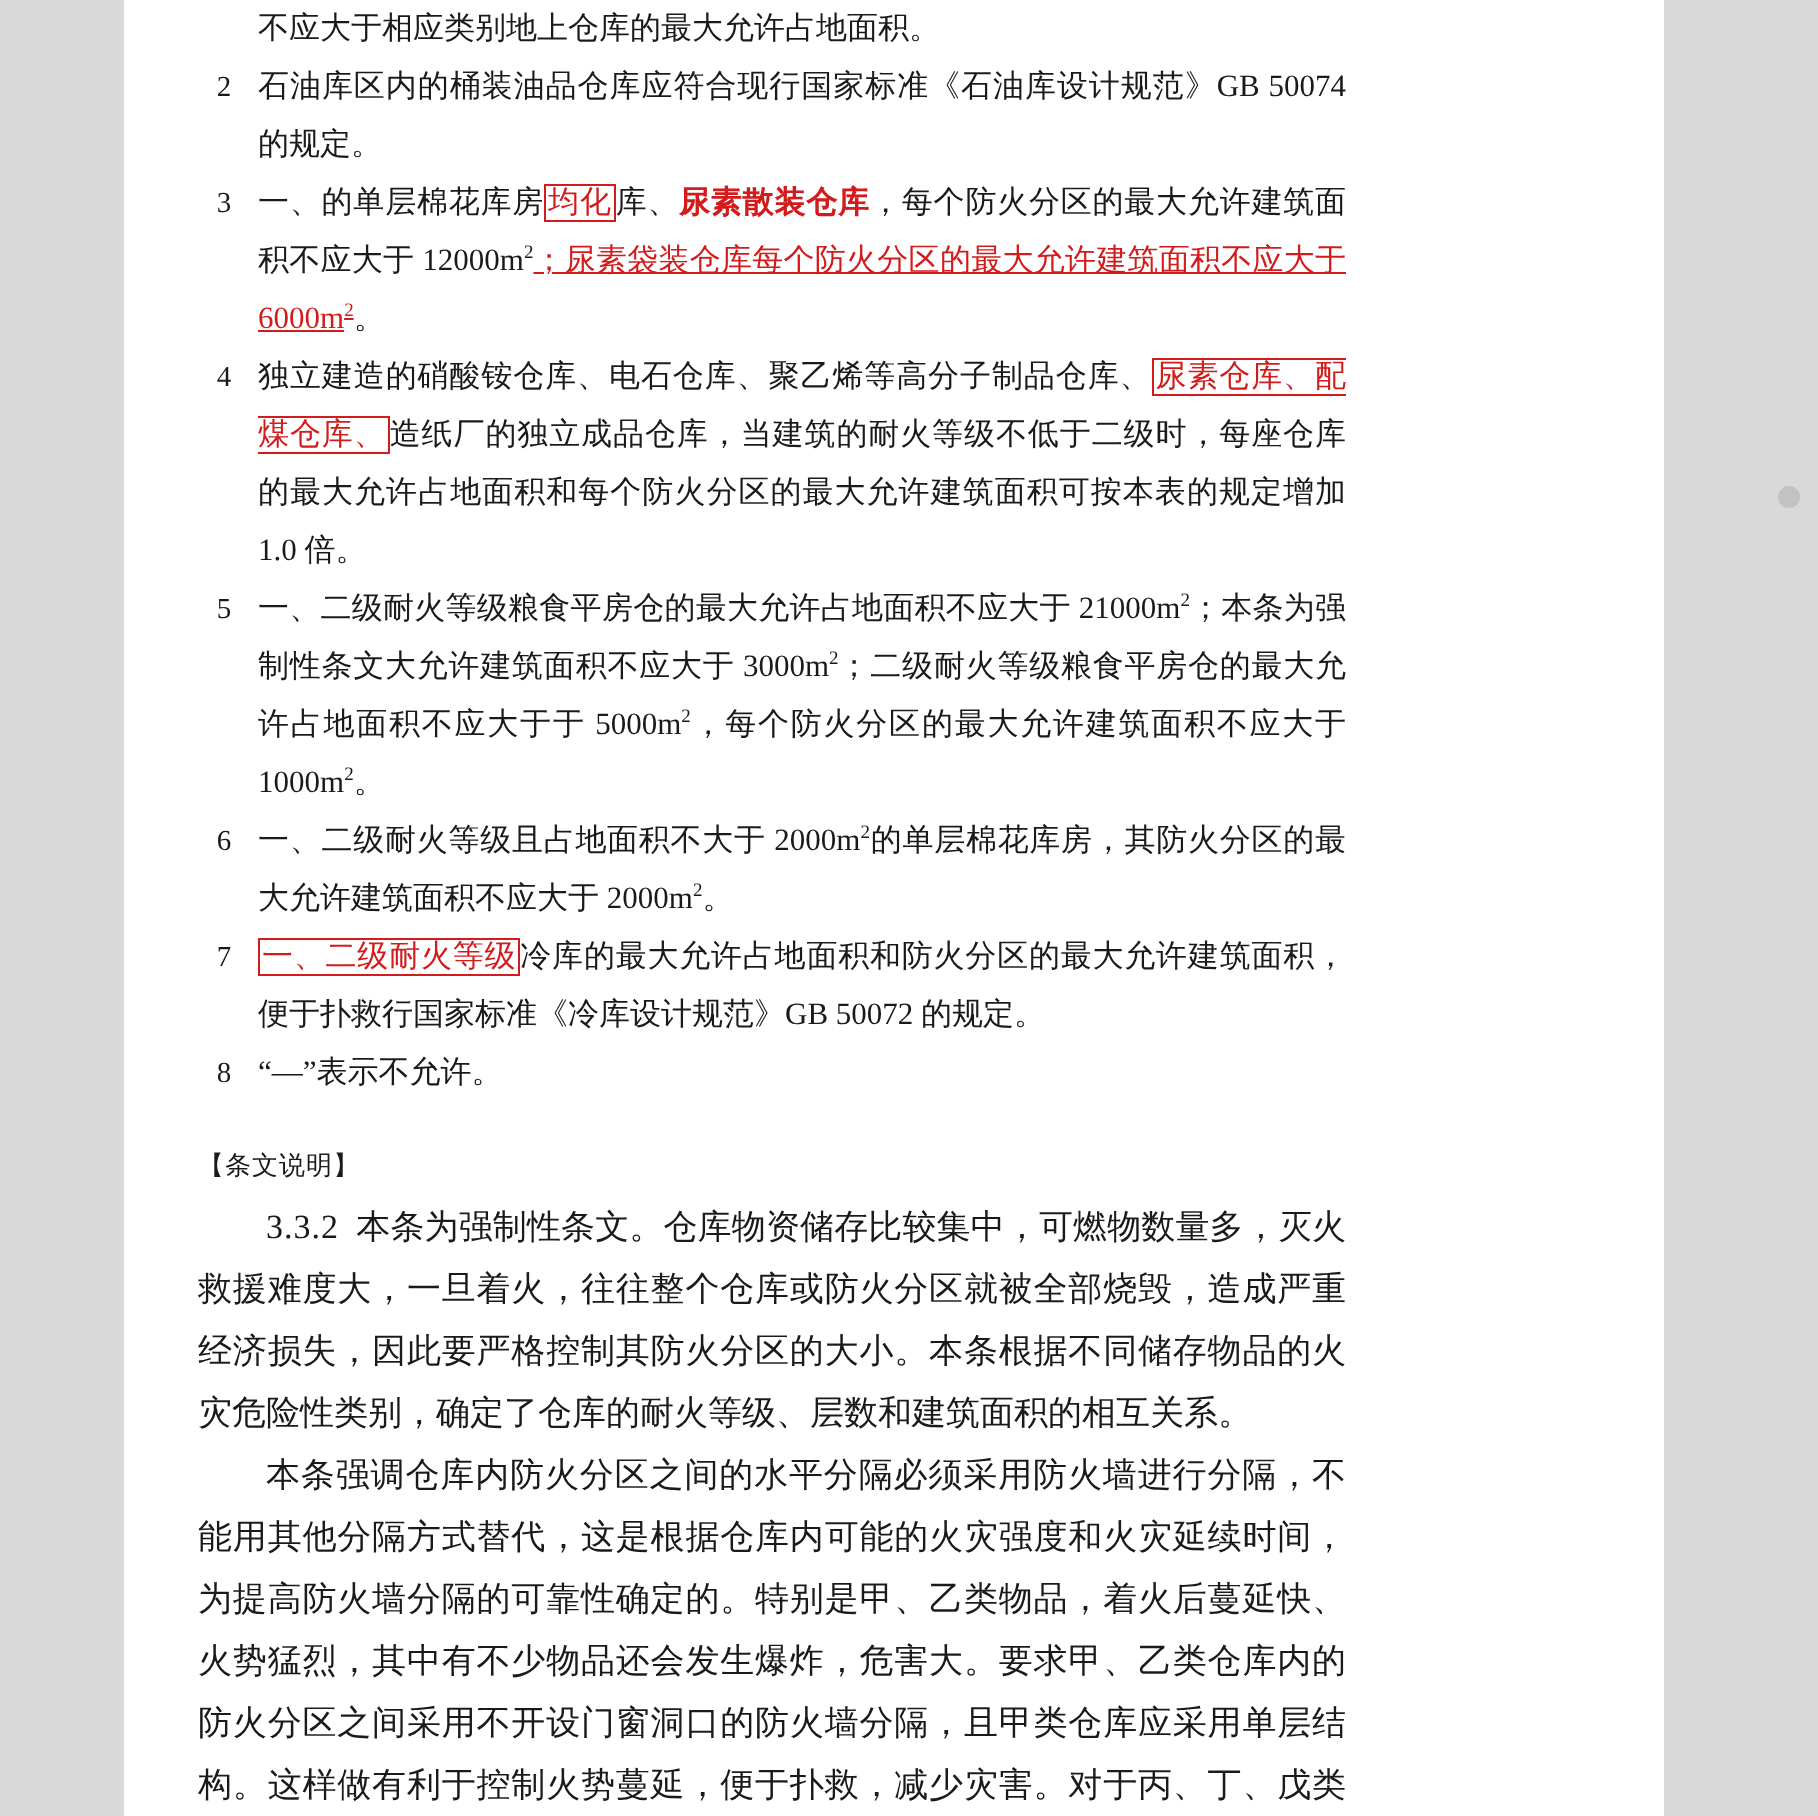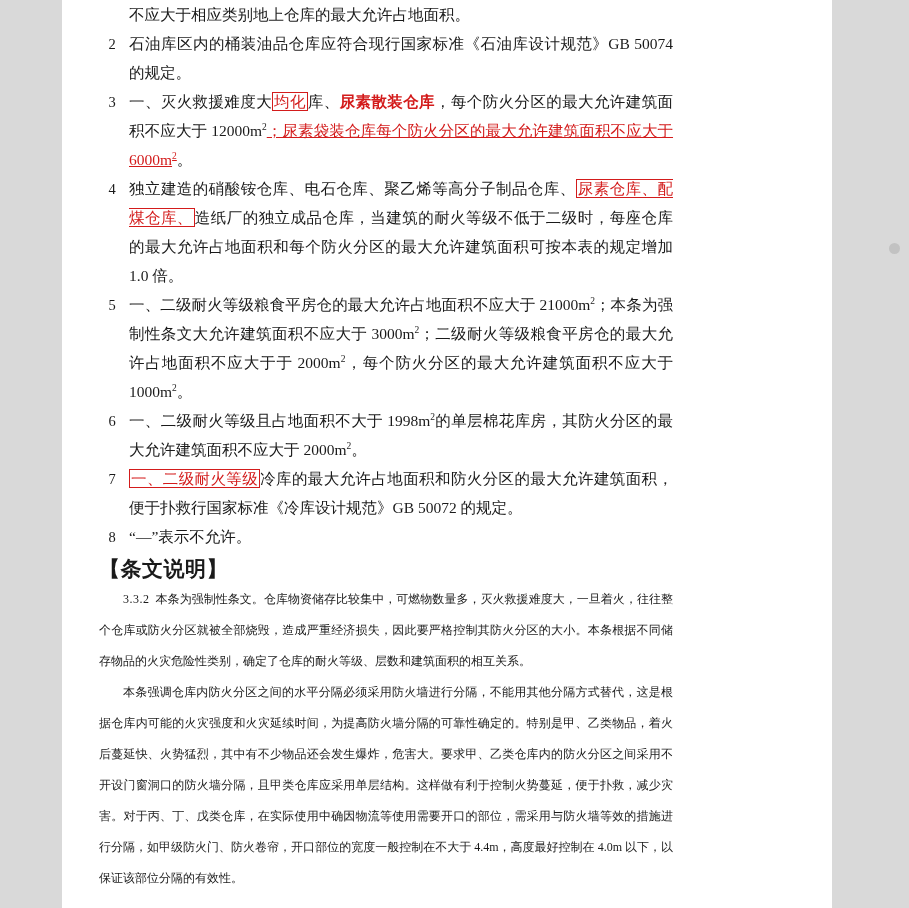--- a/index.html
+++ b/index.html
@@ -79,28 +79,28 @@
     color: #d31b1b;
     text-decoration: underline;
     text-decoration-color: #d31b1b;
   }
   sup {
     font-size: 9.5px;
     vertical-align: super;
     line-height: 0;
   }
   .section-title {
-    font-size: 21px;
-    font-weight: bold;
+    font-size: 13px;
+    font-weight: normal;
     line-height: 30px;
-    margin-top: 2px;
+    margin-top: 16px;
     letter-spacing: 0.5px;
   }
   .para {
-    font-size: 12px;
+    font-size: 17px;
     line-height: 31px;
     text-align: justify;
     text-justify: inter-ideograph;
     margin: 0;
   }
   .indent2 {
     text-indent: 2em;
   }
   .para .lead {
     letter-spacing: 0.5px;
@@ -126,42 +126,42 @@
       <div class="firstline">不应大于相应类别地上仓库的最大允许占地面积。</div>
 
       <div class="numbered">
         <div class="num">2</div>
         <div class="body">石油库区内的桶装油品仓库应符合现行国家标准《石油库设计规范》GB 50074 的规定。</div>
       </div>
 
       <div class="numbered">
         <div class="num">3</div>
         <div class="body">
-          <span>一、灭火救援难度大</span><span class="box-red">均化</span><span>库、</span><span class="hl-red">尿素散装仓库</span><span>，每个防火分区的最大允许建筑面积不应</span><span>大于 12000m</span><sup>2</sup><span class="ul-red">；尿素袋装仓库每个防火分区的最大允许建筑面积不应大于 6000m</span><sup class="ul-red">2</sup><span>。</span>
+          <span>一、的单层棉花库房</span><span class="box-red">均化</span><span>库、</span><span class="hl-red">尿素散装仓库</span><span>，每个防火分区的最大允许建筑面积不应</span><span>大于 12000m</span><sup>2</sup><span class="ul-red">；尿素袋装仓库每个防火分区的最大允许建筑面积不应大于 6000m</span><sup class="ul-red">2</sup><span>。</span>
         </div>
       </div>
 
       <div class="numbered">
         <div class="num">4</div>
         <div class="body">
           <span>独立建造的硝酸铵仓库、电石仓库、聚乙烯等高分子制品仓库、</span><span class="box-red">尿素仓库、配煤仓库、</span><span>造纸厂的独立成品仓库，当建筑的耐火等级不低于二级时，每座仓库的最大允许占地面</span><span>积和每个防火分区的最大允许建筑面积可按本表的规定增加 1.0 倍。</span>
         </div>
       </div>
 
       <div class="numbered">
         <div class="num">5</div>
         <div class="body">
-          <span>一、二级耐火等级粮食平房仓的最大允许占地面积不应大于 21000m</span><sup>2</sup><span>；本条为强制性条文</span><span>大允许建筑面积不应大于 3000m</span><sup>2</sup><span>；二级耐火等级粮食平房仓的最大允许占地面积不应大于</span><span>于 2000m</span><sup>2</sup><span>，每个防火分区的最大允许建筑面积不应大于 1000m</span><sup>2</sup><span>。</span>
+          <span>一、二级耐火等级粮食平房仓的最大允许占地面积不应大于 21000m</span><sup>2</sup><span>；本条为强制性条文</span><span>大允许建筑面积不应大于 3000m</span><sup>2</sup><span>；二级耐火等级粮食平房仓的最大允许占地面积不应大于</span><span>于 5000m</span><sup>2</sup><span>，每个防火分区的最大允许建筑面积不应大于 1000m</span><sup>2</sup><span>。</span>
         </div>
       </div>
 
       <div class="numbered">
         <div class="num">6</div>
         <div class="body">
-          <span>一、二级耐火等级且占地面积不大于 1998m</span><sup>2</sup><span>的单层棉花库房，其防火分区的最大允许建筑</span><span>面积不应大于 2000m</span><sup>2</sup><span>。</span>
+          <span>一、二级耐火等级且占地面积不大于 2000m</span><sup>2</sup><span>的单层棉花库房，其防火分区的最大允许建筑</span><span>面积不应大于 2000m</span><sup>2</sup><span>。</span>
         </div>
       </div>
 
       <div class="numbered">
         <div class="num">7</div>
         <div class="body">
           <span class="box-red">一、二级耐火等级</span><span>冷库的最大允许占地面积和防火分区的最大允许建筑面积，便于扑救</span><span>行国家标准《冷库设计规范》GB 50072 的规定。</span>
         </div>
       </div>
 

